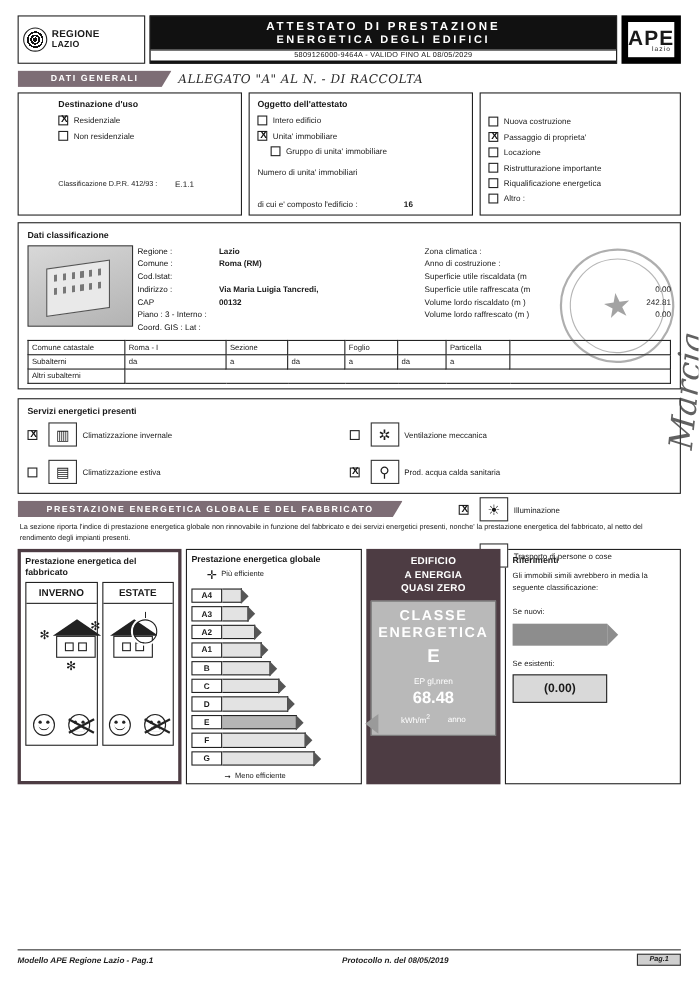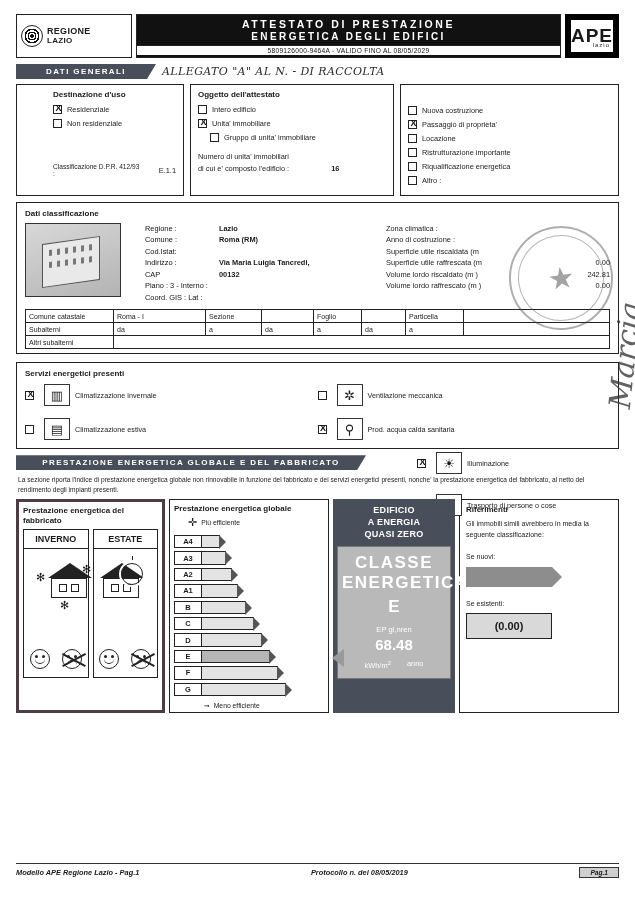--- a/index.html
+++ b/index.html
@@ -64,42 +64,42 @@
     font-size: 6.6px; text-align:center; letter-spacing:.3px; margin-top: 3px; padding: 1px 0;
   }
   .ape-box {
     width: 54px; border: 6px solid #000000; display:flex; align-items:center; justify-content:center;
     font-size: 19px; font-weight: bold; letter-spacing: 1px; position: relative;
   }
   .ape-box .sub { position:absolute; right:3px; bottom:4px; font-size:6px; font-weight:normal;}
 
   
   .blackbar {
-    background: #1d4ed8; color: #fff; font-size: 8px; font-weight: bold;
+    background: #ec4899; color: #fff; font-size: 8px; font-weight: bold;
     letter-spacing: 1.4px; padding: 3px 20px; display:inline-block;
     clip-path: polygon(0 0, 100% 0, calc(100% - 9px) 100%, 0 100%);
   }
   .bar-row { display:flex; align-items:center; margin-top:6px; gap:6px; }
 
   
   .panels { display:flex; gap: 6px; margin-top: 5px; }
   .panel { border:1px solid #222; padding: 5px 7px; position: relative; }
   .panel .legend {
     font-size: 8px; font-weight: bold; margin-bottom: 6px;
   }
-  .p1 { width: 168px; padding-left: 36px; }
+  .p1 { width: 204px; padding-left: 36px; }
   .p2 { width: 204px; }
   .p3 { flex: 1; }
   .chk-line { display:flex; align-items:center; font-size: 7.4px; margin: 5px 0; }
   .chk-line.ind { padding-left: 12px; align-items: center; }
 
   
   .ident { border:1px solid #222; margin-top: 6px; padding: 6px 8px 4px 8px; }
   .ident .legend { font-size: 8px; font-weight:bold; margin-bottom: 5px; }
-  .ident-body { display:flex; gap: 24px; }
+  .ident-body { display:flex; gap: 4px; }
   .photo {
     width: 96px; height: 74px; border: 1px solid #333;
     background: linear-gradient(160deg,#d8d8d8,#b3b3b3);
     position: relative; overflow:hidden; flex:0 0 auto;
   }
   .photo .bld {
     position:absolute; left:16px; top:16px; width:58px; height:44px;
     background:#e9e9e9; border:1px solid #555; transform: skewY(-8deg);
   }
   .photo .bld::before {
@@ -184,27 +184,27 @@
   .cls .bar::after {
     content:""; position:absolute; right:-7px; top:-1px;
     border-top: 7.7px solid transparent; border-bottom: 7.7px solid transparent;
     border-left: 7px solid #555;
   }
   .more, .less { font-size: 6.8px; display:flex; align-items:center; gap:4px; }
   .more { margin: 2px 0 6px 14px; }
   .less { margin: 6px 0 0 30px; }
 
   .bigbox {
-    background: #1d4ed8; color:#fff; text-align:center; padding: 5px 4px 8px 4px; height: 100%;
+    background: #be185d; color:#fff; text-align:center; padding: 5px 4px 8px 4px; height: 100%;
   }
   .bigbox .hd { font-size: 9px; font-weight:bold; line-height:1.35; letter-spacing:.3px; }
   .bigbox .inner {
     background:#b9b9b9; margin-top: 6px; padding: 6px 4px 8px 4px; border:1px solid #777;
   }
-  .bigbox .ce { font-size: 17px; font-weight:bold; letter-spacing:1.5px; line-height:1.15;}
+  .bigbox .ce { font-size: 13px; font-weight:bold; letter-spacing:1.5px; line-height:1.15;}
   .bigbox .letter { font-size: 17px; font-weight:bold; margin-top: 4px; }
   .bigbox .epl { font-size: 7.6px; margin-top: 8px; }
   .bigbox .epv { font-size: 15px; font-weight:bold; margin-top: 2px; }
   .bigbox .unit { font-size: 7.4px; margin-top: 6px; display:flex; justify-content:center; gap:16px; }
   .ref-arrow {
     background:#8d8d8d; height: 20px; margin-top:4px; position:relative; width: 86px;
   }
   .ref-arrow::after {
     content:""; position:absolute; right:-10px; top:0;
     border-top:10px solid transparent; border-bottom:10px solid transparent; border-left:10px solid #8d8d8d;
@@ -304,21 +304,21 @@
       </div>
       <div class="chk-line">
         <span class="cb on"></span>
         <span>Unita' immobiliare</span>
       </div>
       <div class="chk-line ind">
         <span class="cb"></span>
         <span>Gruppo di unita' immobiliare</span>
       </div>
       <div class="sm" style="margin-top:10px">Numero di unita' immobiliari</div>
-      <div class="row sm" style="margin-top:3px;gap:42px">
+      <div class="row sm" style="margin-top:20px;gap:42px">
         <span>di cui e' composto l'edificio :</span>
         <b>16</b>
       </div>
     </div>
 
     <div class="panel p3">
       <div class="chk-line" style="margin-top:16px">
         <span class="cb"></span>
         <span>Nuova costruzione</span>
       </div>

